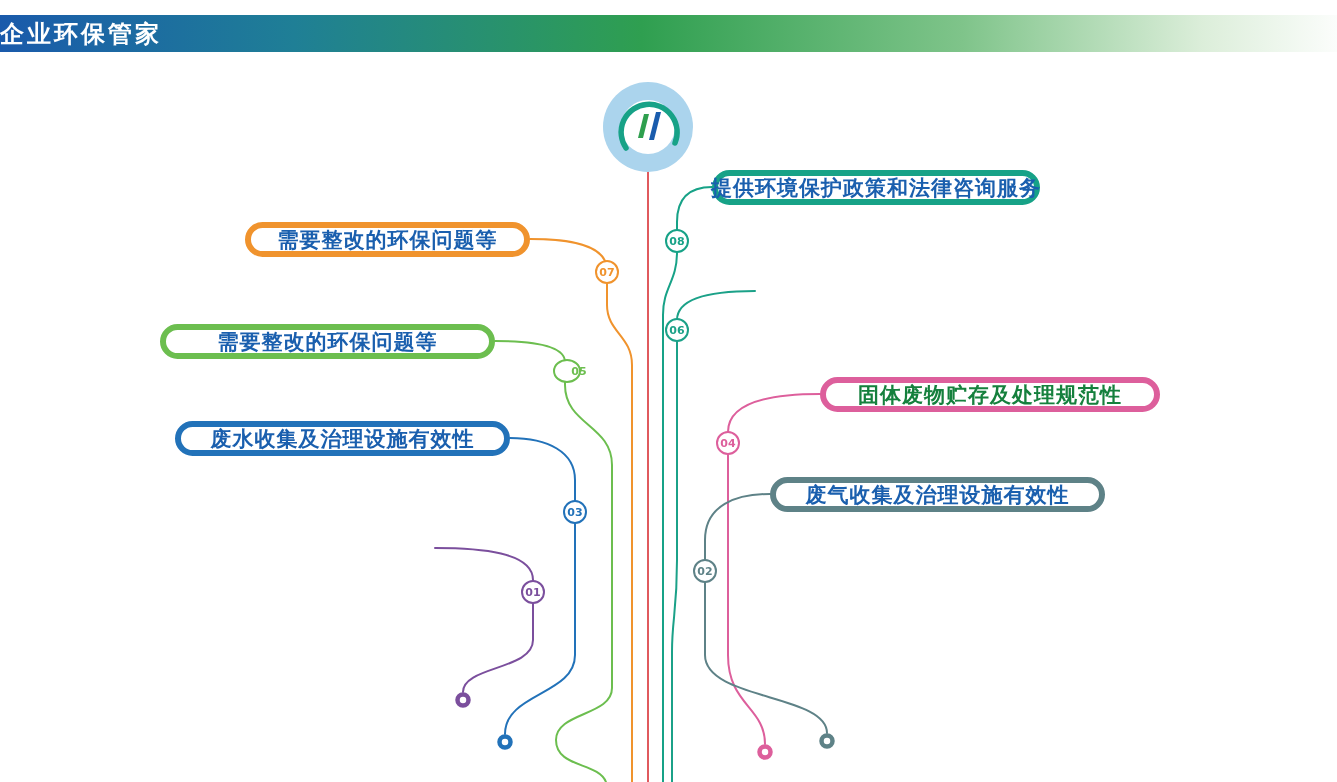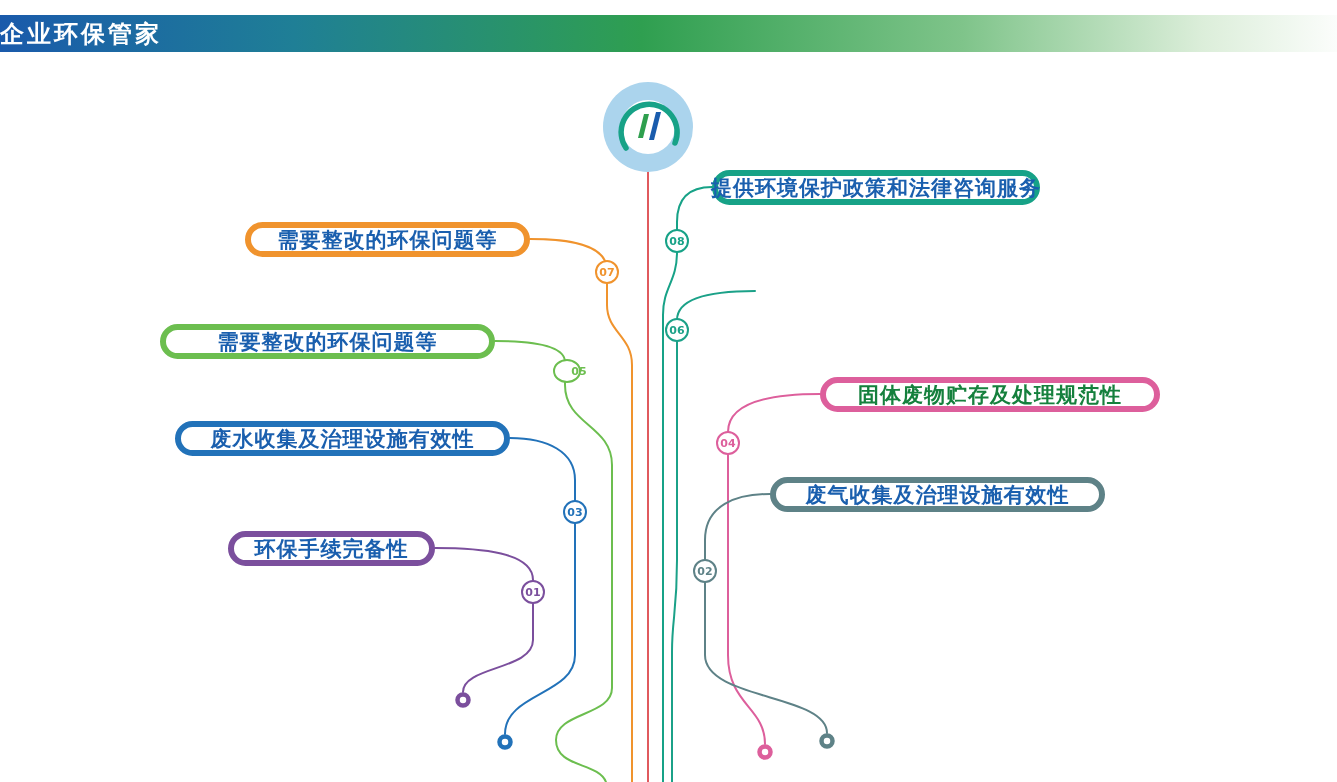--- a/index.html
+++ b/index.html
@@ -63,21 +63,20 @@
       <circle cx="648" cy="127" r="27" fill="#FFFFFF"></circle>
       <path fill="none" stroke-width="5.5" stroke-linecap="round" d="M626 148 A 28 28 0 1 1 675 143" stroke="#17A287"></path>
       <path d="M638 138 L644 114 L649 114 L643 138 Z" fill="#2E9F4E"></path>
       <path d="M649 140 L656 112 L661 112 L654 140 Z" fill="#1A5CAD"></path>
     </g>
   </svg>
 
   <div class="pill" style="left: 245px; top: 222px; width: 285px; border-color: rgb(240, 147, 45); color: rgb(26, 95, 174);">需要整改的环保问题等</div>
   <div class="pill" style="left: 160px; top: 324px; width: 335px; border-color: rgb(108, 190, 79); color: rgb(26, 95, 174);">需要整改的环保问题等</div>
   <div class="pill" style="left: 175px; top: 421px; width: 335px; border-color: rgb(34, 114, 185); color: rgb(26, 95, 174);">废水收集及治理设施有效性</div>
-  <div class="pill" style="left: 228px; top: 531px; width: 207px; border-color: rgb(123, 79, 157); color: rgb(26, 95, 174);">环保手续完备性</div>
 
   <div class="pill" style="left: 712px; top: 170px; width: 328px; border-color: rgb(23, 162, 135); color: rgb(26, 95, 174);">提供环境保护政策和法律咨询服务</div>
   <div class="pill" style="left: 820px; top: 377px; width: 340px; border-color: rgb(221, 95, 156); color: #15803d;">固体废物贮存及处理规范性</div>
   <div class="pill" style="left: 770px; top: 477px; width: 335px; border-color: rgb(94, 130, 135); color: rgb(26, 95, 174);">废气收集及治理设施有效性</div>
 
   <div class="badge" style="left: 521px; top: 580px; border-color: rgb(123, 79, 157); color: rgb(123, 79, 157);">01</div>
   <div class="badge" style="left: 693px; top: 559px; border-color: rgb(94, 130, 135); color: rgb(94, 130, 135);">02</div>
   <div class="badge" style="left: 563px; top: 500px; border-color: rgb(34, 114, 185); color: rgb(34, 114, 185);">03</div>
   <div class="badge" style="left: 716px; top: 431px; border-color: rgb(221, 95, 156); color: rgb(221, 95, 156);">04</div>
   <div class="badge" style="left: 553px; top: 359px; border-color: rgb(108, 190, 79); color: rgb(108, 190, 79); padding-left: 24px;">05</div>

